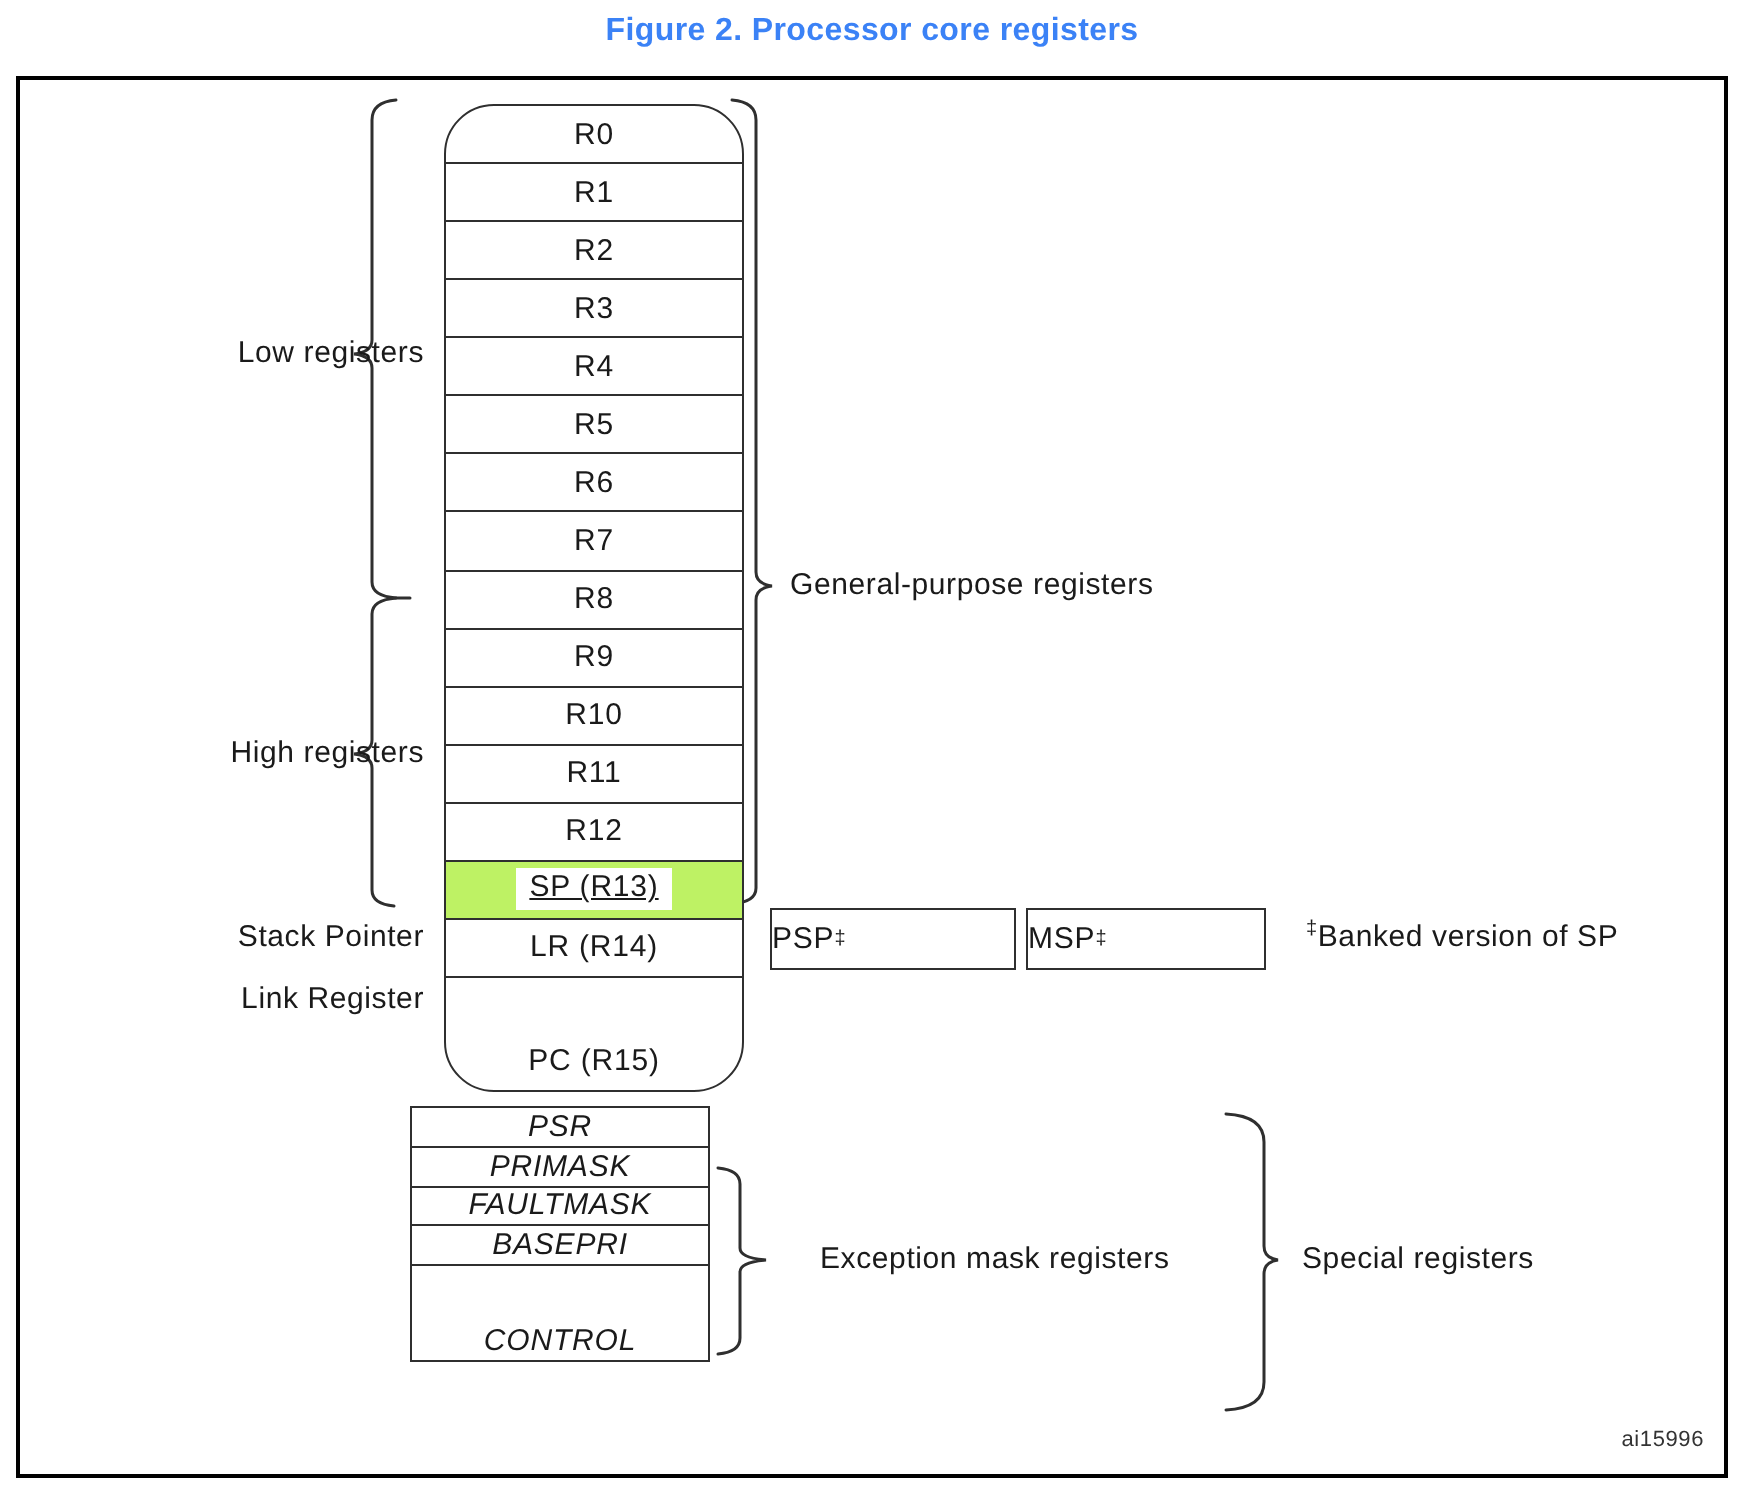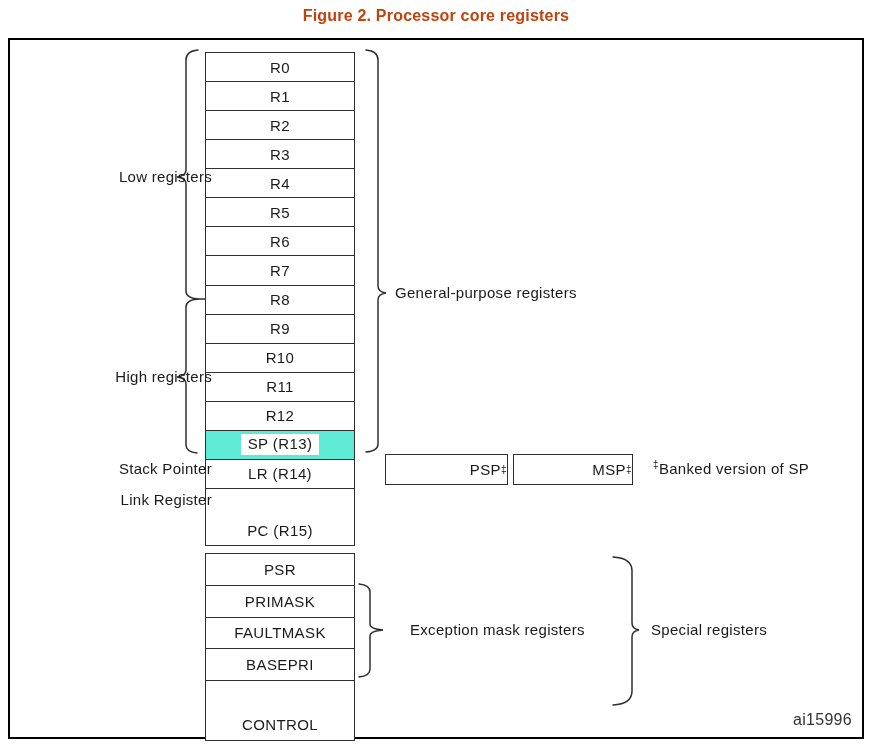--- a/index.html
+++ b/index.html
@@ -3,58 +3,58 @@
 <meta charset="utf-8">
 <style>
   html,body{margin:0;padding:0;background:#ffffff;}
   body{
     width:872px;height:745px;position:relative;overflow:hidden;
     font-family:"Liberation Sans","DejaVu Sans",sans-serif;
     color:#1a1a1a;
   }
   .title{
     position:absolute;left:0;top:7px;width:872px;
-    text-align:center;font-size:16px;font-weight:bold;letter-spacing:.2px;color:#c2410c;
+    text-align:center;font-size:16px;font-weight:bold;letter-spacing:.2px;color:#3b82f6;
   }
   .frame{
     position:absolute;left:8px;top:38px;width:856px;height:701px;
     border:2px solid #000;box-sizing:border-box;background:#fff;
   }
   .braces{position:absolute;left:0;top:0;width:852px;height:697px;}
   .stack{
     position:absolute;display:flex;flex-direction:column;
     border:1.5px solid #2f2f2f;box-sizing:border-box;background:#fff;
   }
-  .stack-main{left:195px;top:12px;width:150px;height:494px;}
-  .stack-special{left:195px;top:513px;width:150px;height:188px;}
+  .stack-main{left:212px;top:12px;width:150px;height:494px;border-radius:25px;}
+  .stack-special{left:195px;top:513px;width:150px;height:128px;font-style:italic;}
   .cell{
     flex:1;display:flex;align-items:center;justify-content:center;
     border-bottom:1.5px solid #2f2f2f;box-sizing:border-box;
     font-size:15px;letter-spacing:.4px;
   }
   .cell:last-child{border-bottom:none;margin-top:28px;}
-  .cell.gray{background:#5eead4;}
+  .cell.gray{background:#bef264;text-decoration:underline;}
   .cell.gray .patch{background:#ffffff;padding:1px 7px;line-height:1.25;}
   .bankbox{
     position:absolute;top:414px;height:31px;
     border:1.5px solid #2f2f2f;box-sizing:border-box;background:#fff;
-    display:flex;align-items:center;justify-content:flex-end;
+    display:flex;align-items:center;justify-content:flex-start;
     font-size:15px;letter-spacing:.4px;
   }
   .bankbox sup,.note sup{font-size:10px;line-height:0;}
   .psp{left:375px;width:123px;}
   .msp{left:503px;width:120px;}
   .lbl{
     position:absolute;height:20px;line-height:20px;
     font-size:15px;letter-spacing:.3px;white-space:nowrap;
   }
   .lbl-left{left:0;width:158px;text-align:right;margin-left:44px;}
   .watermark{
     position:absolute;right:10px;top:672px;height:16px;line-height:16px;
-    font-size:16px;color:#333;letter-spacing:.3px;
+    font-size:11px;color:#333;letter-spacing:.3px;
   }
 </style>
 </head>
 <body>
 
 <div class="title">Figure 2. Processor core registers</div>
 
 <div class="frame">
 
   <svg class="braces" viewBox="0 0 852 697" fill="none" stroke="#2f2f2f" stroke-width="1.5" stroke-linecap="round">

